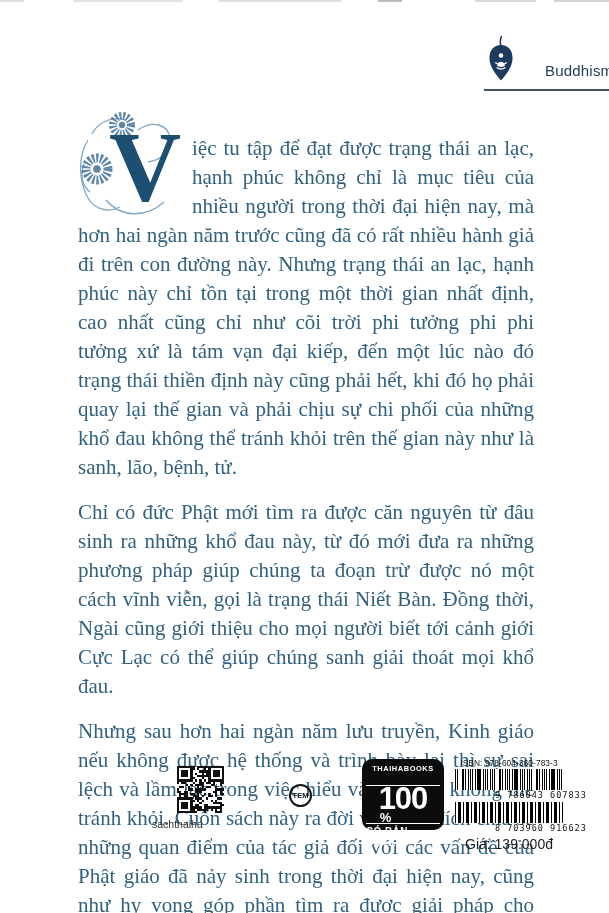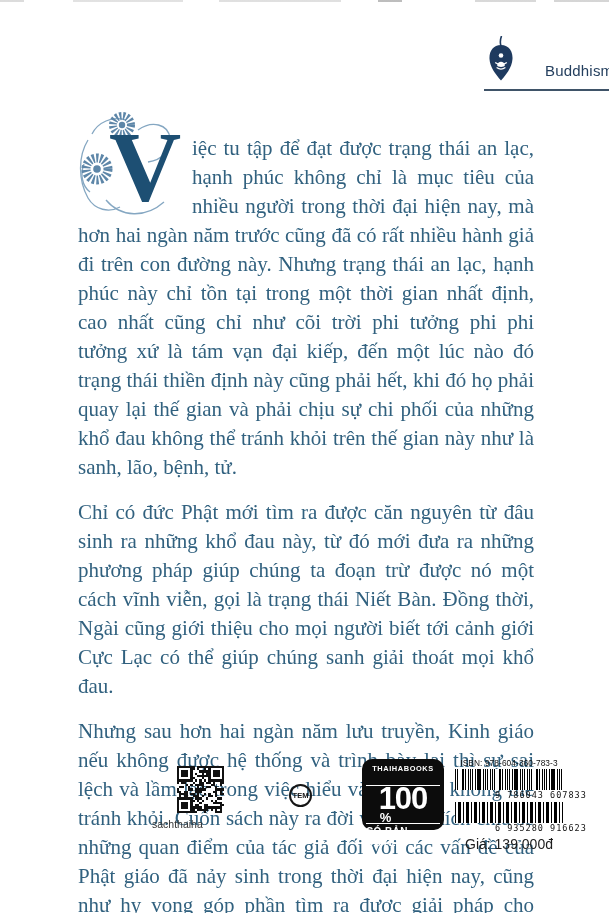--- a/index.html
+++ b/index.html
@@ -284,17 +284,17 @@
       <span class="badge-pct">%</span>
     </div>
     <div class="badge-bottom">CÓ BẢN QUYỀN</div>
   </div>
 
   <div class="isbn-block">
     <div class="isbn-label">ISBN: 978-604-360-783-3</div>
     <div class="barcode"></div>
     <div class="bc-digits">9 786043 607833</div>
     <div class="barcode alt"></div>
-    <div class="bc-digits">6 935280 916623</div>
+    <div class="bc-digits">8 703960 916623</div>
     <div class="price">Giá: 139.000đ</div>
   </div>
 
 </div>
 
 </body></html>

